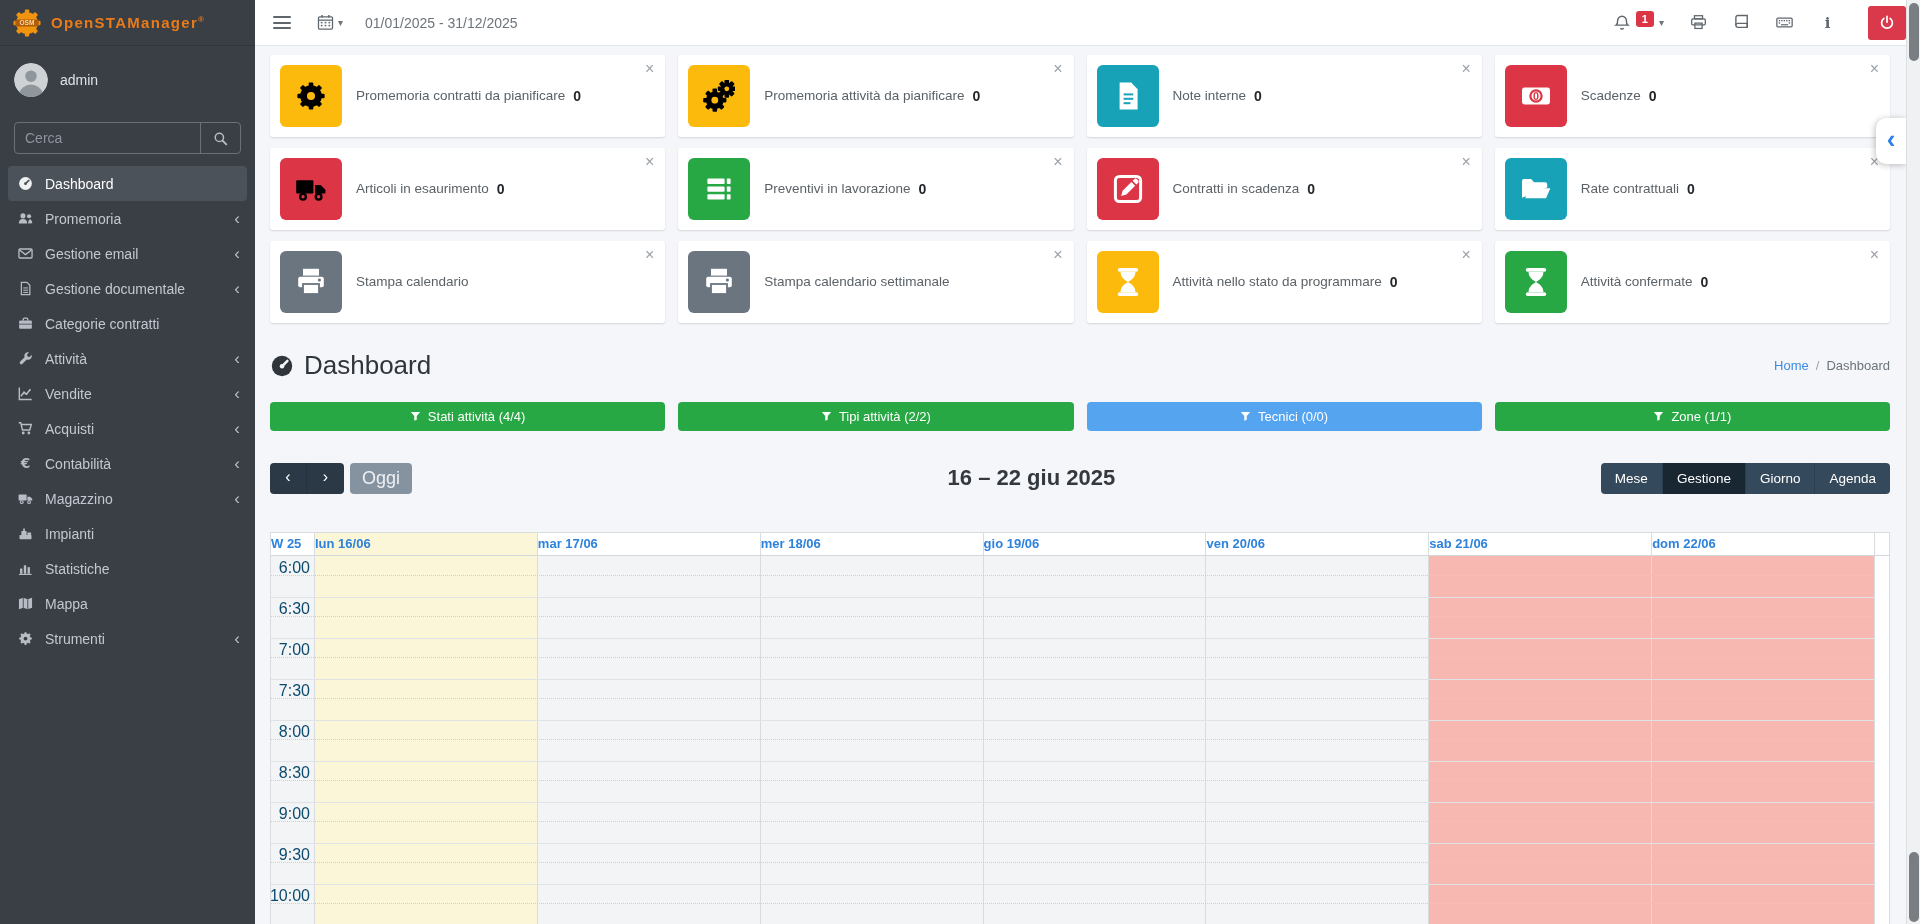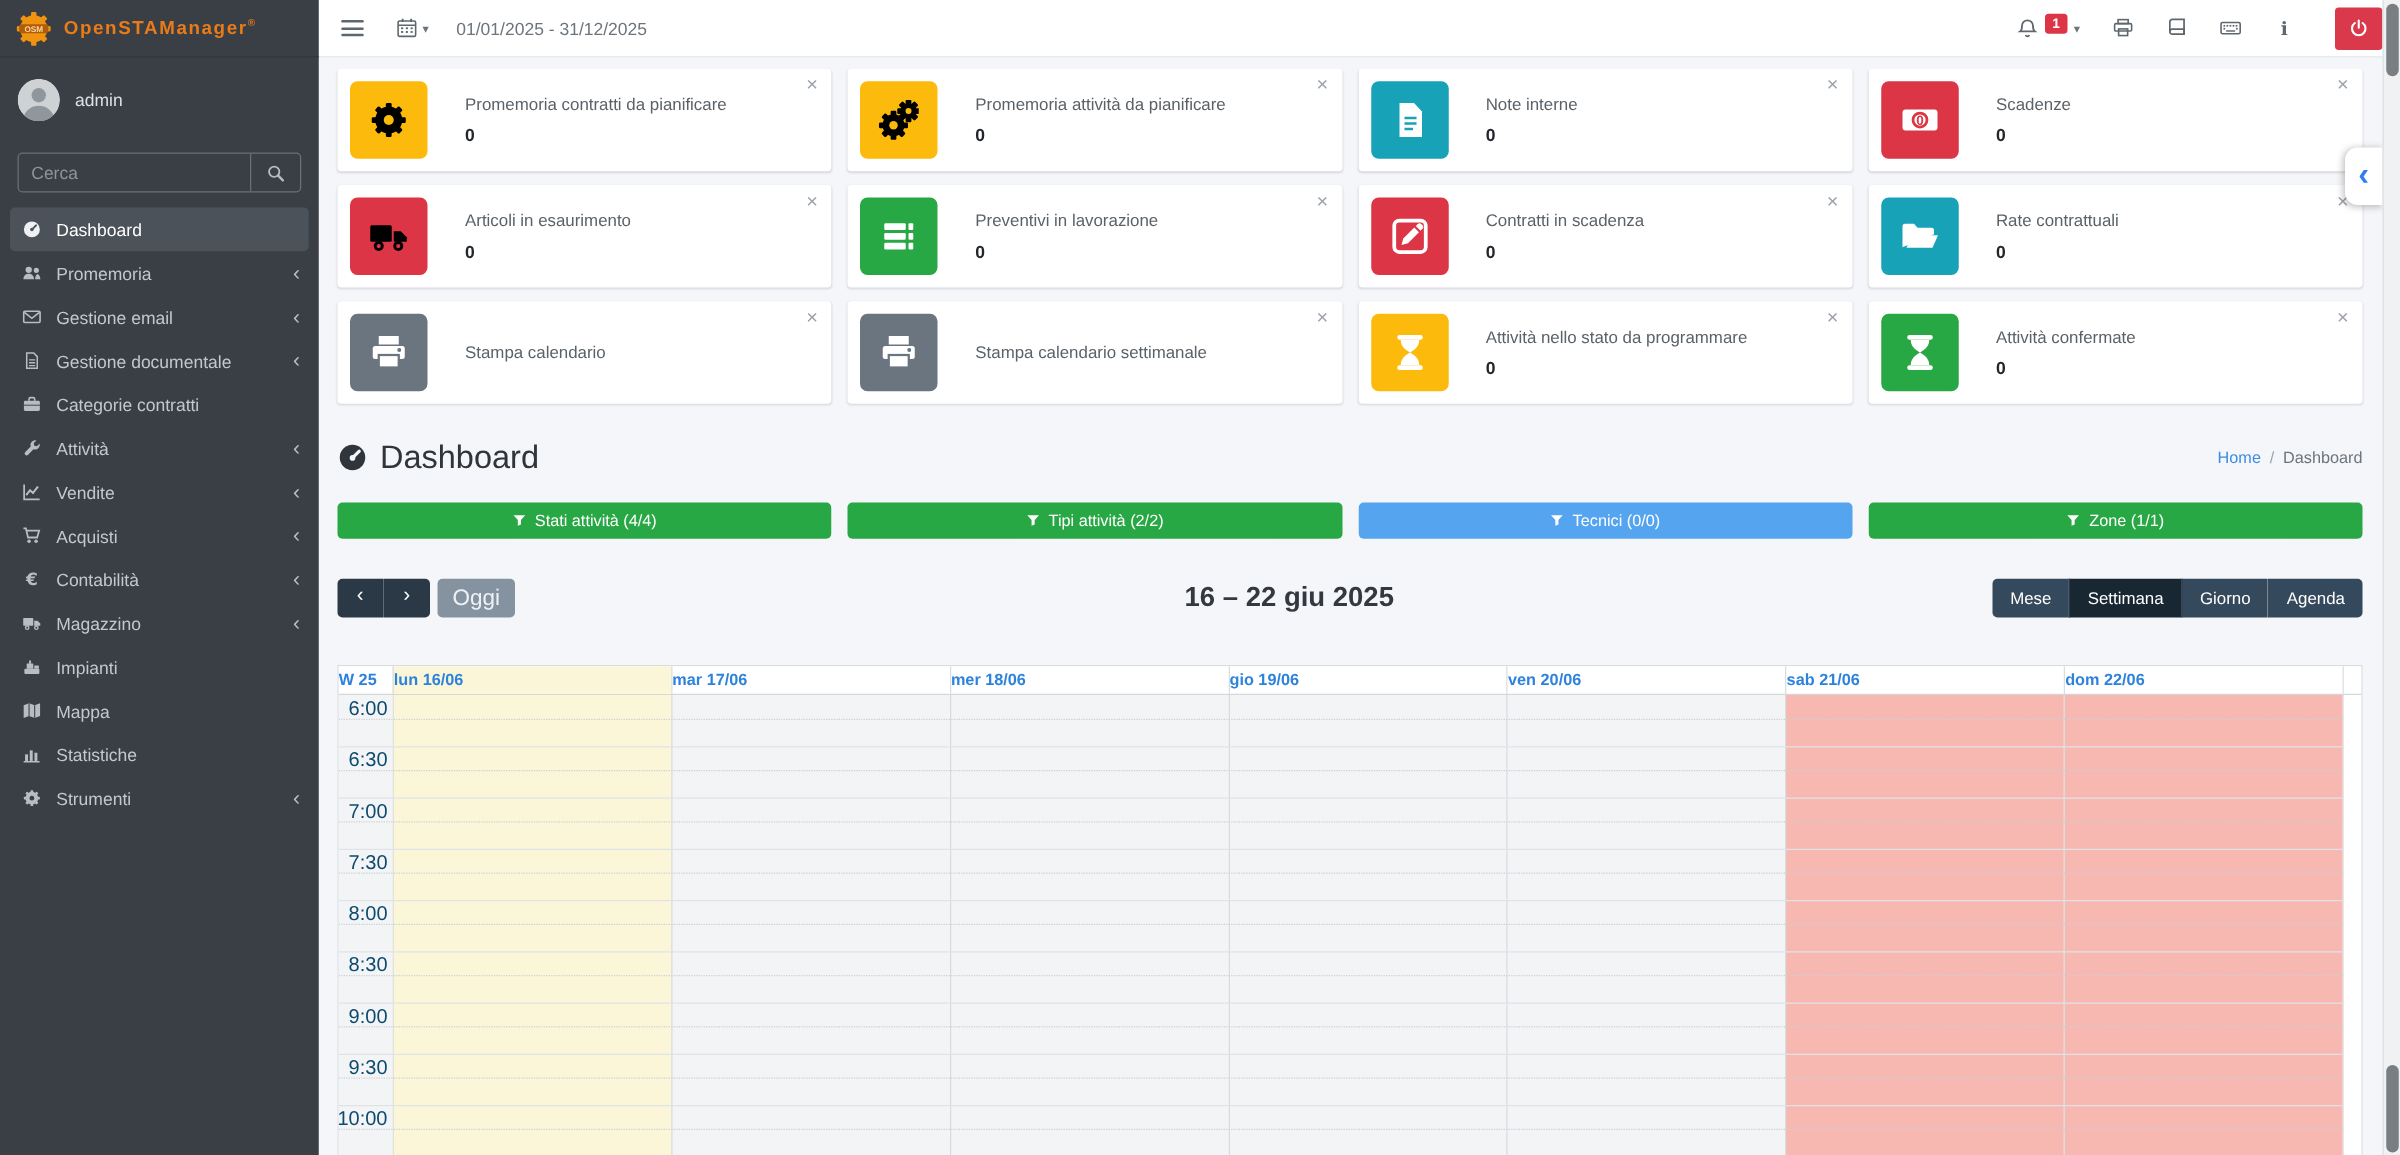--- a/index.html
+++ b/index.html
@@ -42,21 +42,21 @@
 .tb-btn{cursor:pointer;display:flex}
 .power-btn{width:38px;height:34px;background:#d9394a;border:0;border-radius:3px;color:#fff;display:flex;align-items:center;justify-content:center;margin-left:6px;cursor:pointer}
 .power-btn .ic{width:16px;height:16px;display:flex}
 
 
 .main{position:absolute;left:255px;top:46px;right:14px;bottom:0;padding:9px 16px 0 15px;overflow:hidden}
 .widgets{display:grid;grid-template-columns:repeat(4,1fr);gap:11px 13px}
 .card{position:relative;height:82px;background:#fff;border-radius:3px;display:flex;align-items:center;box-shadow:0 1px 2px rgba(0,0,0,.13);cursor:pointer}
 .card-ic{width:62px;height:62px;border-radius:6px;margin-left:10px;flex:0 0 62px;display:flex;align-items:center;justify-content:center}
 .card-ic svg{width:32px;height:32px}
-.card-body{margin-left:30px;display:flex;flex-direction:column;gap:8px;padding-right:34px}
+.card-body{margin-left:14px;display:flex;flex-direction:row;gap:8px;padding-right:34px}
 .card-label{font-size:13.5px;color:#5a6268;line-height:1.15}
 .card-count{font-size:14px;font-weight:bold;color:#23272b}
 .card-close{position:absolute;top:6px;right:11px;color:#9aa1a8;font-size:16px;line-height:1;cursor:pointer}
 
 .heading-row{display:flex;align-items:center;margin-top:26px;height:33px}
 .page-title{display:flex;align-items:center;gap:10px;font-size:26px;color:#2f353b;font-weight:400}
 .page-title .ic{width:24px;height:24px;display:flex}
 .breadcrumb{margin-left:auto;font-size:13px;color:#6c747c;display:flex;gap:7px;align-items:center}
 .breadcrumb a{color:#3d8be4;text-decoration:none;cursor:pointer}
 .bc-sep{color:#9aa3ab}
@@ -259,37 +259,37 @@
             <rect x="3.6" y="5.2" width="5.6" height="4.4" rx="0.5" fill="currentColor"></rect>
             <rect x="10" y="6.8" width="4" height="2.8" rx="0.5" fill="currentColor"></rect>
             <rect x="5.6" y="2.6" width="1.7" height="2.8" fill="currentColor"></rect>
           </svg>
         </span>
         <span>Impianti</span>
       </a>
       <a class="nav-item">
         <span class="nav-ic">
           <svg xmlns="http://www.w3.org/2000/svg" viewBox="0 0 16 16" width="100%" height="100%">
-            <path d="M1 3.4l4.6-1.6 4.8 1.6L15 1.8v10.8l-4.6 1.6-4.8-1.6L1 14.2z" fill="currentColor"></path>
-            <line x1="5.6" y1="1.8" x2="5.6" y2="12.6" stroke="#3a3f46" stroke-width="0.9"></line>
-            <line x1="10.4" y1="3.4" x2="10.4" y2="14.2" stroke="#3a3f46" stroke-width="0.9"></line>
-          </svg>
-        </span>
-        <span>Mappa</span>
-      </a>
-      <a class="nav-item">
-        <span class="nav-ic">
-          <svg xmlns="http://www.w3.org/2000/svg" viewBox="0 0 16 16" width="100%" height="100%">
             <rect x="2.2" y="8" width="2.5" height="5.6" fill="currentColor"></rect>
             <rect x="6.2" y="4.6" width="2.5" height="9" fill="currentColor"></rect>
             <rect x="10.2" y="6.6" width="2.5" height="7" fill="currentColor"></rect>
             <line x1="1" y1="14.3" x2="14.6" y2="14.3" stroke="currentColor" stroke-width="1.2"></line>
           </svg>
         </span>
         <span>Statistiche</span>
+      </a>
+      <a class="nav-item">
+        <span class="nav-ic">
+          <svg xmlns="http://www.w3.org/2000/svg" viewBox="0 0 16 16" width="100%" height="100%">
+            <path d="M1 3.4l4.6-1.6 4.8 1.6L15 1.8v10.8l-4.6 1.6-4.8-1.6L1 14.2z" fill="currentColor"></path>
+            <line x1="5.6" y1="1.8" x2="5.6" y2="12.6" stroke="#3a3f46" stroke-width="0.9"></line>
+            <line x1="10.4" y1="3.4" x2="10.4" y2="14.2" stroke="#3a3f46" stroke-width="0.9"></line>
+          </svg>
+        </span>
+        <span>Mappa</span>
       </a>
       <a class="nav-item">
         <span class="nav-ic">
           <svg xmlns="http://www.w3.org/2000/svg" viewBox="0 0 16 16" width="100%" height="100%">
             <g fill="currentColor">
               <rect x="6.85" y="1.20" width="2.3" height="2.7" rx="0.5" transform="rotate(0 8 8)"></rect>
               <rect x="6.85" y="1.20" width="2.3" height="2.7" rx="0.5" transform="rotate(45 8 8)"></rect>
               <rect x="6.85" y="1.20" width="2.3" height="2.7" rx="0.5" transform="rotate(90 8 8)"></rect>
               <rect x="6.85" y="1.20" width="2.3" height="2.7" rx="0.5" transform="rotate(135 8 8)"></rect>
               <rect x="6.85" y="1.20" width="2.3" height="2.7" rx="0.5" transform="rotate(180 8 8)"></rect>
@@ -657,21 +657,21 @@
 
   <div class="cal-toolbar">
     <div class="btn-grp">
       <button class="cal-nav-btn prev">‹</button>
       <button class="cal-nav-btn next">›</button>
     </div>
     <button class="today-btn">Oggi</button>
     <h2 class="cal-title">16 – 22 giu 2025</h2>
     <div class="view-grp" id="views">
         <button class="view-btn">Mese</button>
-        <button class="view-btn active">Settimana</button>
+        <button class="view-btn active">Gestione</button>
         <button class="view-btn">Giorno</button>
         <button class="view-btn">Agenda</button>
       </div>
   </div>
 
   <div class="calendar">
     <div class="cal-head" id="calHead">
         <div class="cell week">W 25</div>
         <div class="cell day today-h">lun 16/06</div>
         <div class="cell day">mar 17/06</div>

